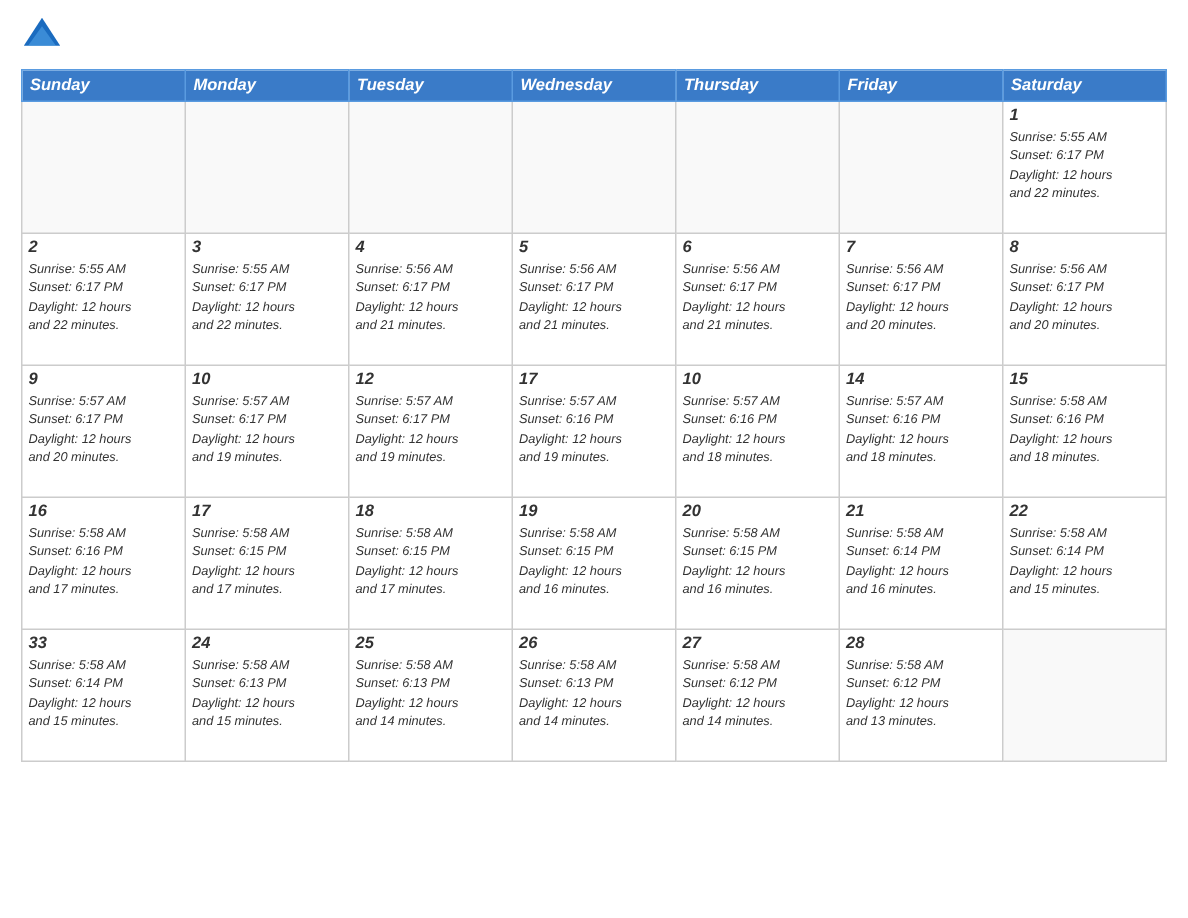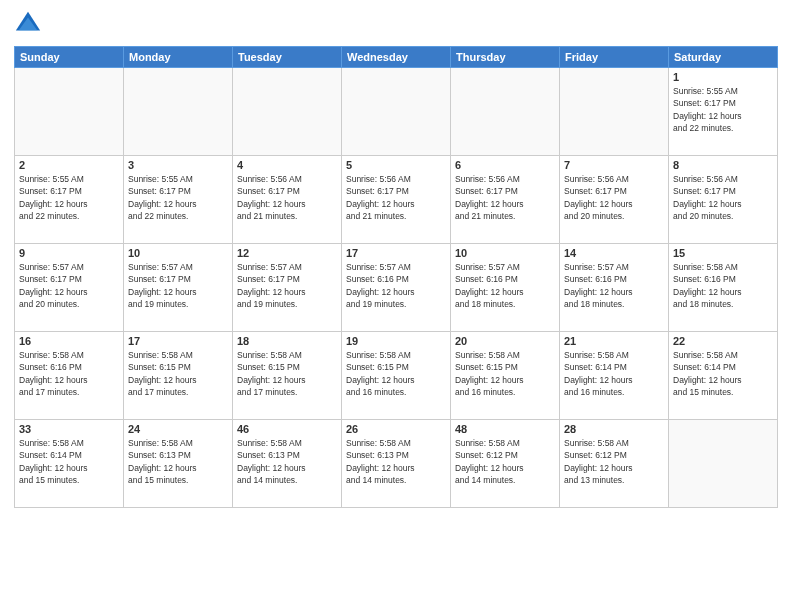--- a/index.html
+++ b/index.html
@@ -7,20 +7,21 @@
       width: 792px;
       height: 612px;
       font-family: Arial, sans-serif;
       background: #fff;
       overflow: hidden;
     }
     .page {
       width: 792px;
       height: 612px;
       padding: 10px 14px;
+      font-style: italic;
     }
     .header {
       display: flex;
       align-items: flex-start;
       justify-content: space-between;
       margin-bottom: 8px;
     }
     .logo {
       display: flex;
       align-items: center;
@@ -299,35 +300,35 @@
 and 15 minutes.</div>
           </td>
           <td>
             <span class="day-num">24</span>
             <div class="day-info" style="white-space: pre-line;">Sunrise: 5:58 AM
 Sunset: 6:13 PM
 Daylight: 12 hours
 and 15 minutes.</div>
           </td>
           <td>
-            <span class="day-num">46</span>
+            <span class="day-num">25</span>
             <div class="day-info" style="white-space: pre-line;">Sunrise: 5:58 AM
 Sunset: 6:13 PM
 Daylight: 12 hours
 and 14 minutes.</div>
           </td>
           <td>
             <span class="day-num">26</span>
             <div class="day-info" style="white-space: pre-line;">Sunrise: 5:58 AM
 Sunset: 6:13 PM
 Daylight: 12 hours
 and 14 minutes.</div>
           </td>
           <td>
-            <span class="day-num">48</span>
+            <span class="day-num">27</span>
             <div class="day-info" style="white-space: pre-line;">Sunrise: 5:58 AM
 Sunset: 6:12 PM
 Daylight: 12 hours
 and 14 minutes.</div>
           </td>
           <td>
             <span class="day-num">28</span>
             <div class="day-info" style="white-space: pre-line;">Sunrise: 5:58 AM
 Sunset: 6:12 PM
 Daylight: 12 hours

